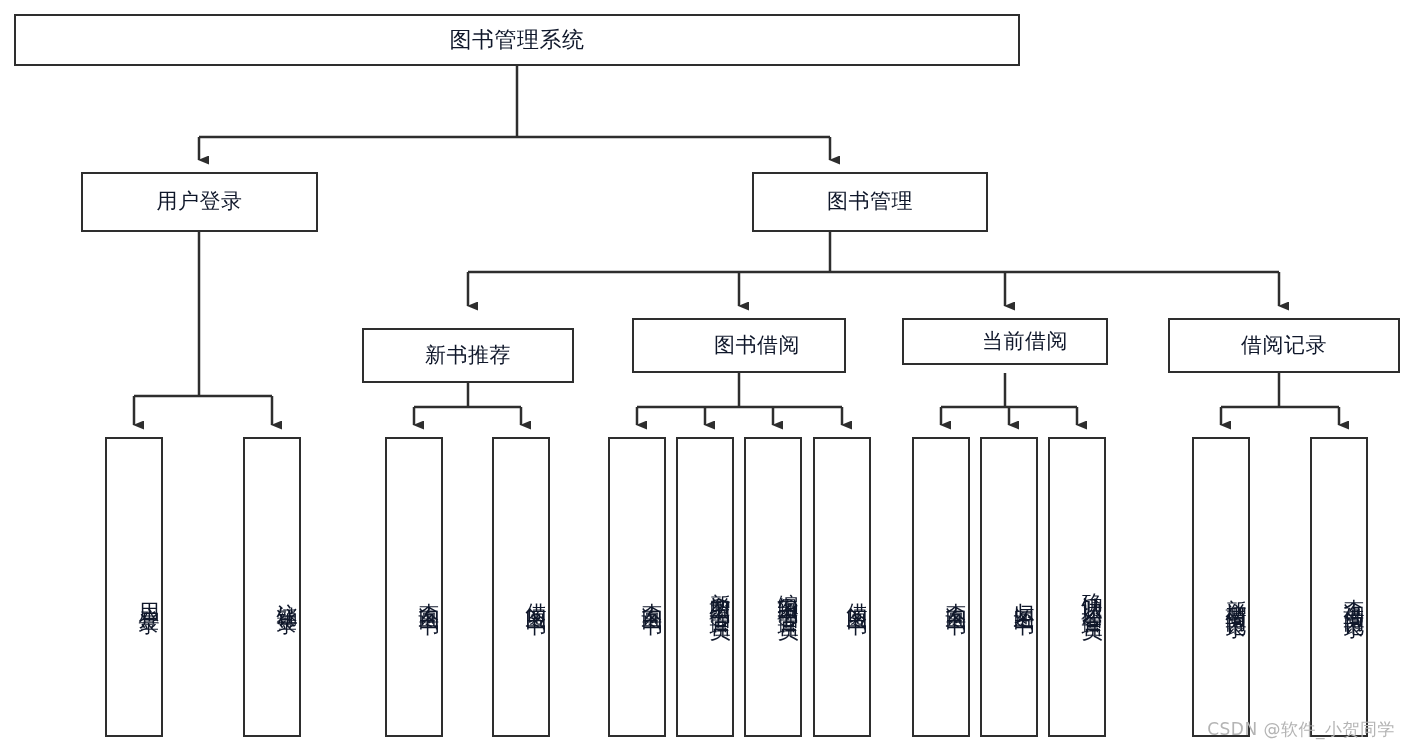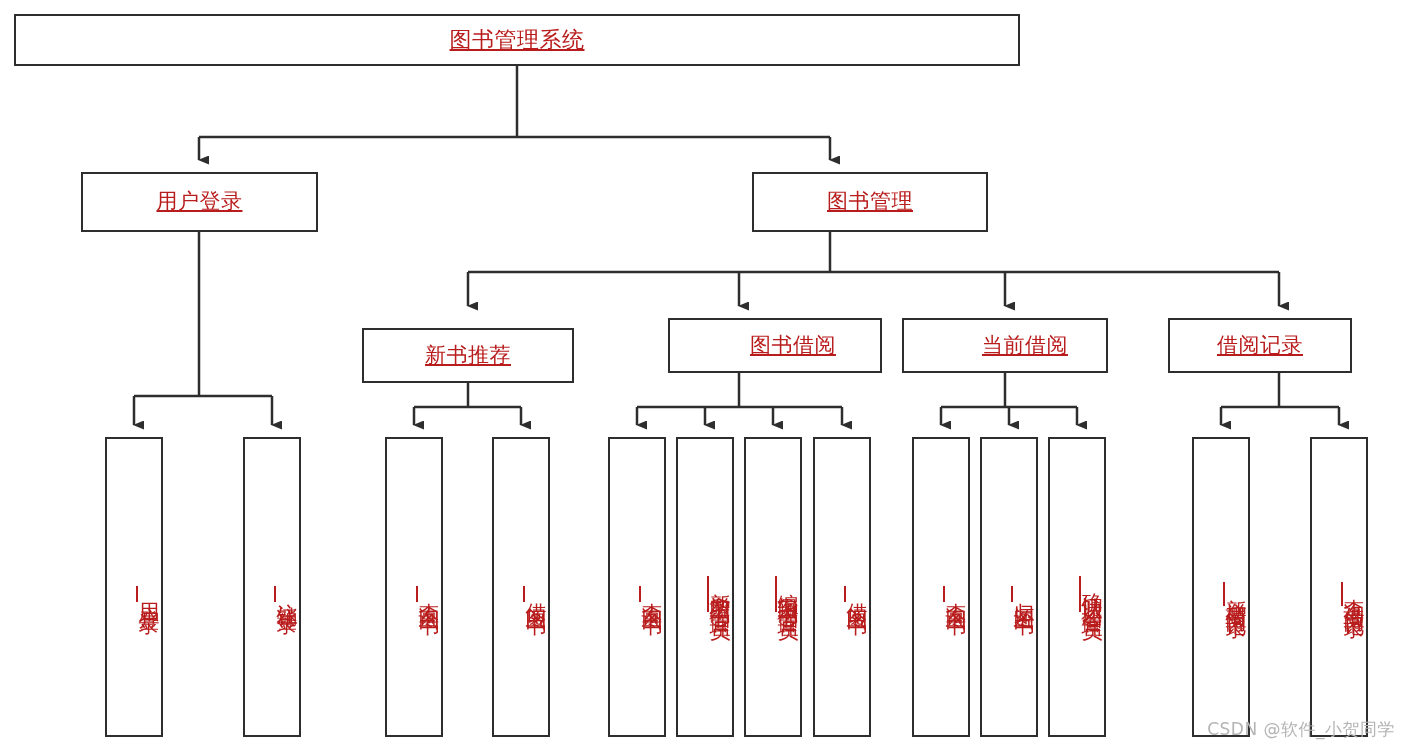--- a/index.html
+++ b/index.html
@@ -14,23 +14,22 @@
   svg#wires{position:absolute;left:0;top:0;width:1405px;height:747px;}
 
   .node{
     position:absolute;
     box-sizing:border-box;
     background:#ffffff;
     border:2.5px solid #2e2e2e;
     display:flex;
     align-items:center;
     justify-content:center;
-    color:#b91c1c;
+    color:#0f172a;
     letter-spacing:.5px;
-    text-decoration:underline;
   }
   .node.h{
     font-size:21px;
     line-height:1.2;
     white-space:nowrap;
   }
   .node.root{font-size:22px;}
   .node.v{
     font-size:21px;
     writing-mode:vertical-rl;
@@ -112,23 +111,23 @@
       <path d="M1339,407 L1339,425" marker-end="url(#arrow)"></path>
     </g>
   </svg>
 
   <div class="node h root" style="left:14px;top:14px;width:1006px;height:52px;">图书管理系统</div>
 
   <div class="node h" style="left:81px;top:172px;width:237px;height:60px;">用户登录</div>
   <div class="node h" style="left:752px;top:172px;width:236px;height:60px;">图书管理</div>
 
   <div class="node h" style="left:362px;top:318px;width:212px;height:55px;margin-top:10px;">新书推荐</div>
-  <div class="node h" style="left:668px;top:318px;width:214px;height:55px;padding-left:36px;">图书借阅</div>
-  <div class="node h" style="left:902px;top:318px;width:206px;height:55px;padding-left:40px;">当前借阅</div>
-  <div class="node h" style="left:1168px;top:318px;width:184px;height:55px;">借阅记录</div>
+  <div class="node h" style="left:632px;top:318px;width:214px;height:55px;padding-left:36px;">图书借阅</div>
+  <div class="node h" style="left:902px;top:318px;width:206px;height:47px;padding-left:40px;">当前借阅</div>
+  <div class="node h" style="left:1168px;top:318px;width:232px;height:55px;">借阅记录</div>
 
   <div class="node v" style="left:105px;top:437px;width:58px;height:300px;">
     <span class="vtxt">用户登录</span>
   </div>
   <div class="node v" style="left:243px;top:437px;width:58px;height:300px;">
     <span class="vtxt">注销登录</span>
   </div>
 
   <div class="node v" style="left:385px;top:437px;width:58px;height:300px;">
     <span class="vtxt">查询图书</span>

